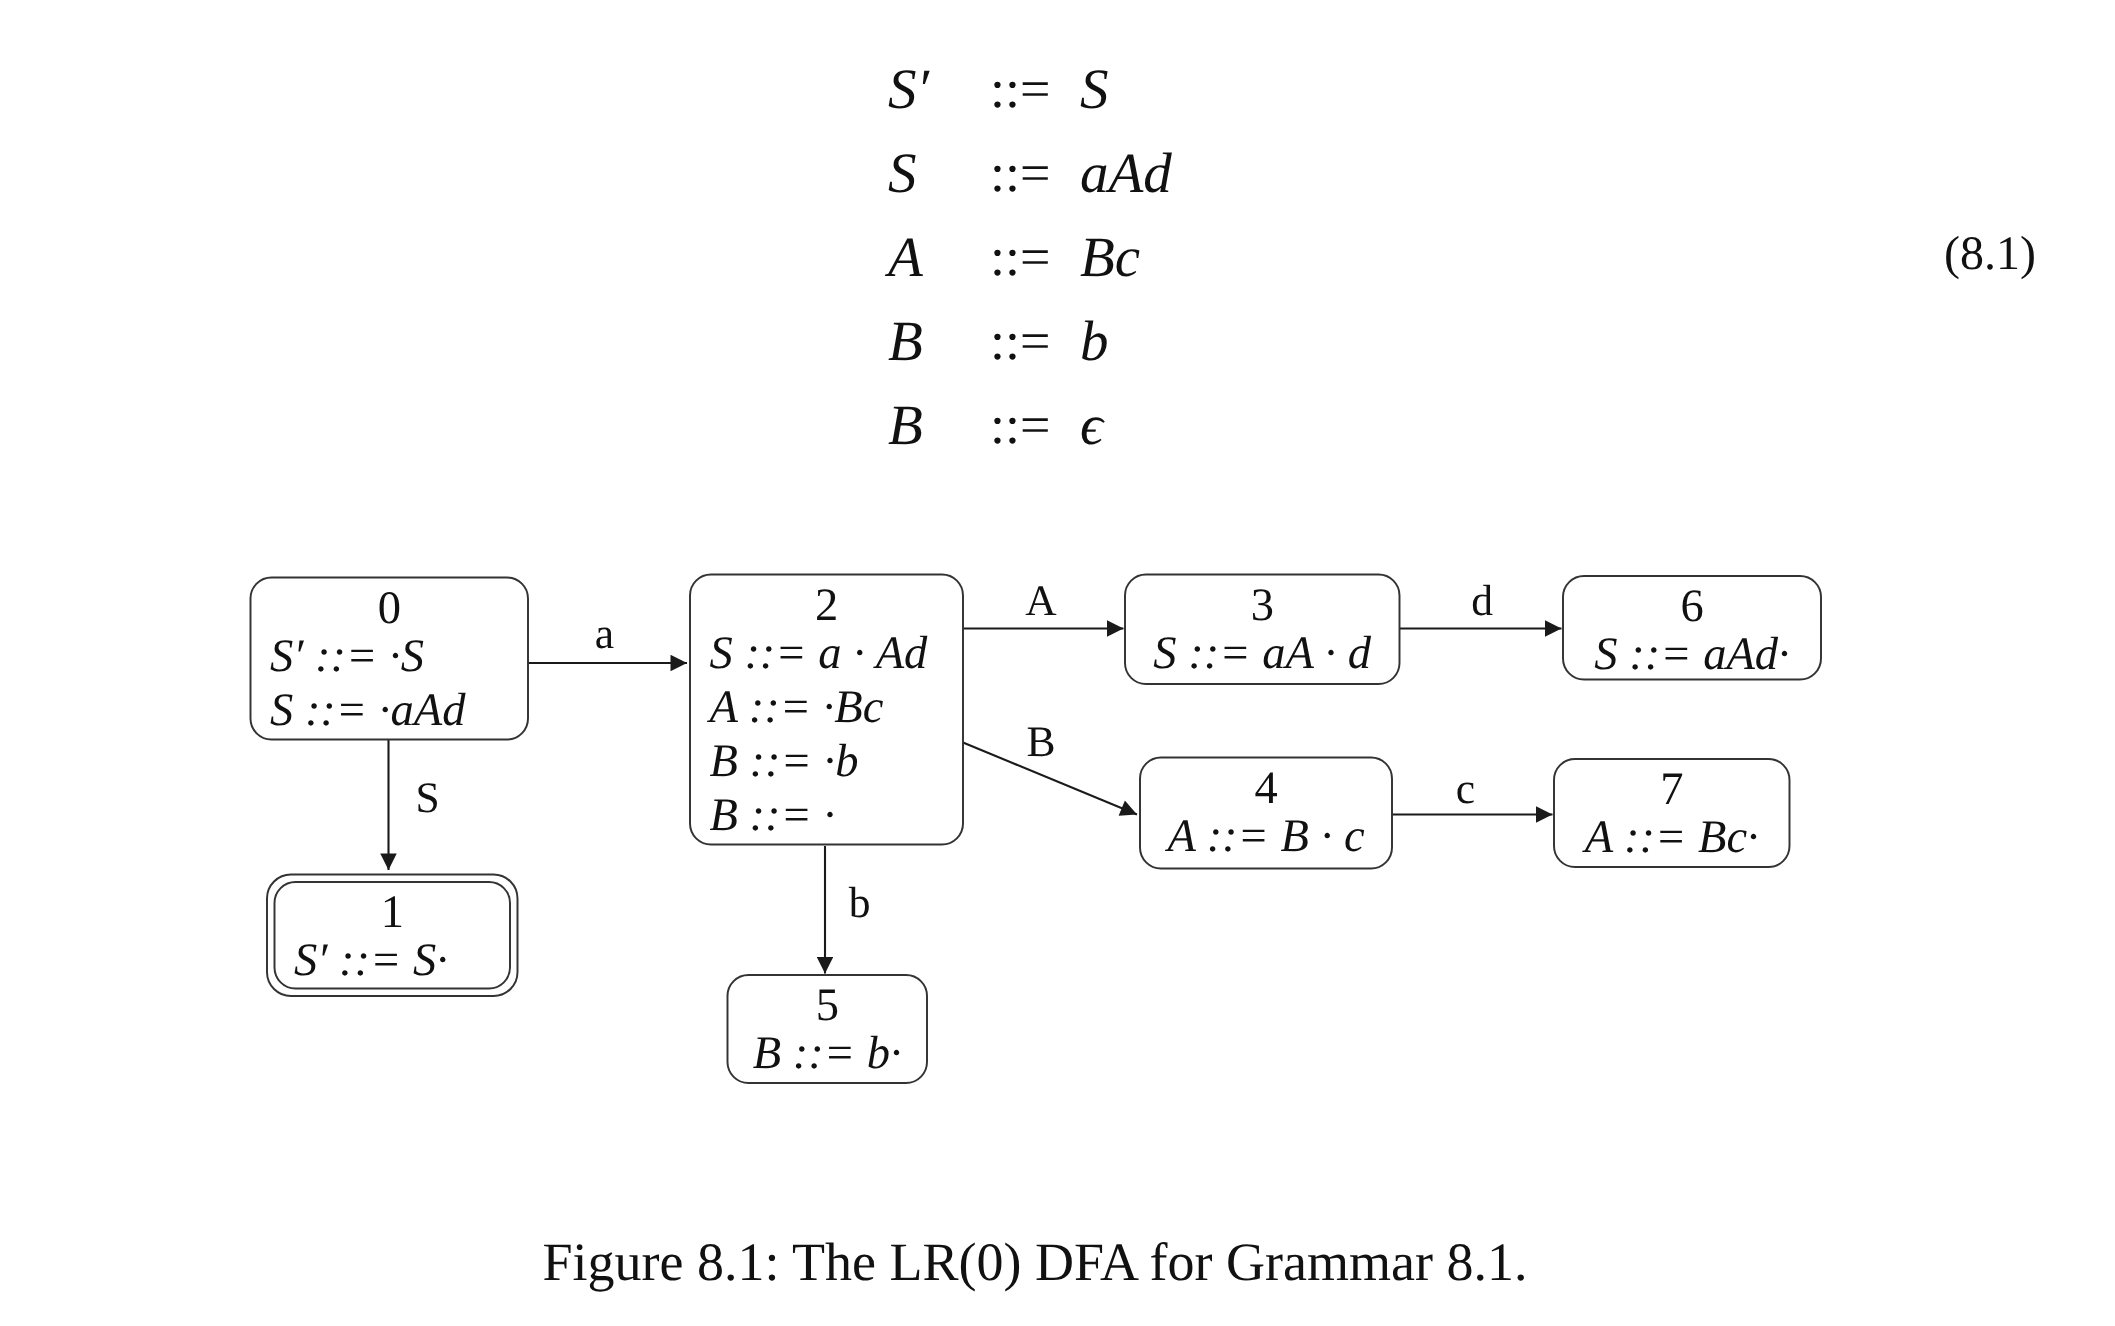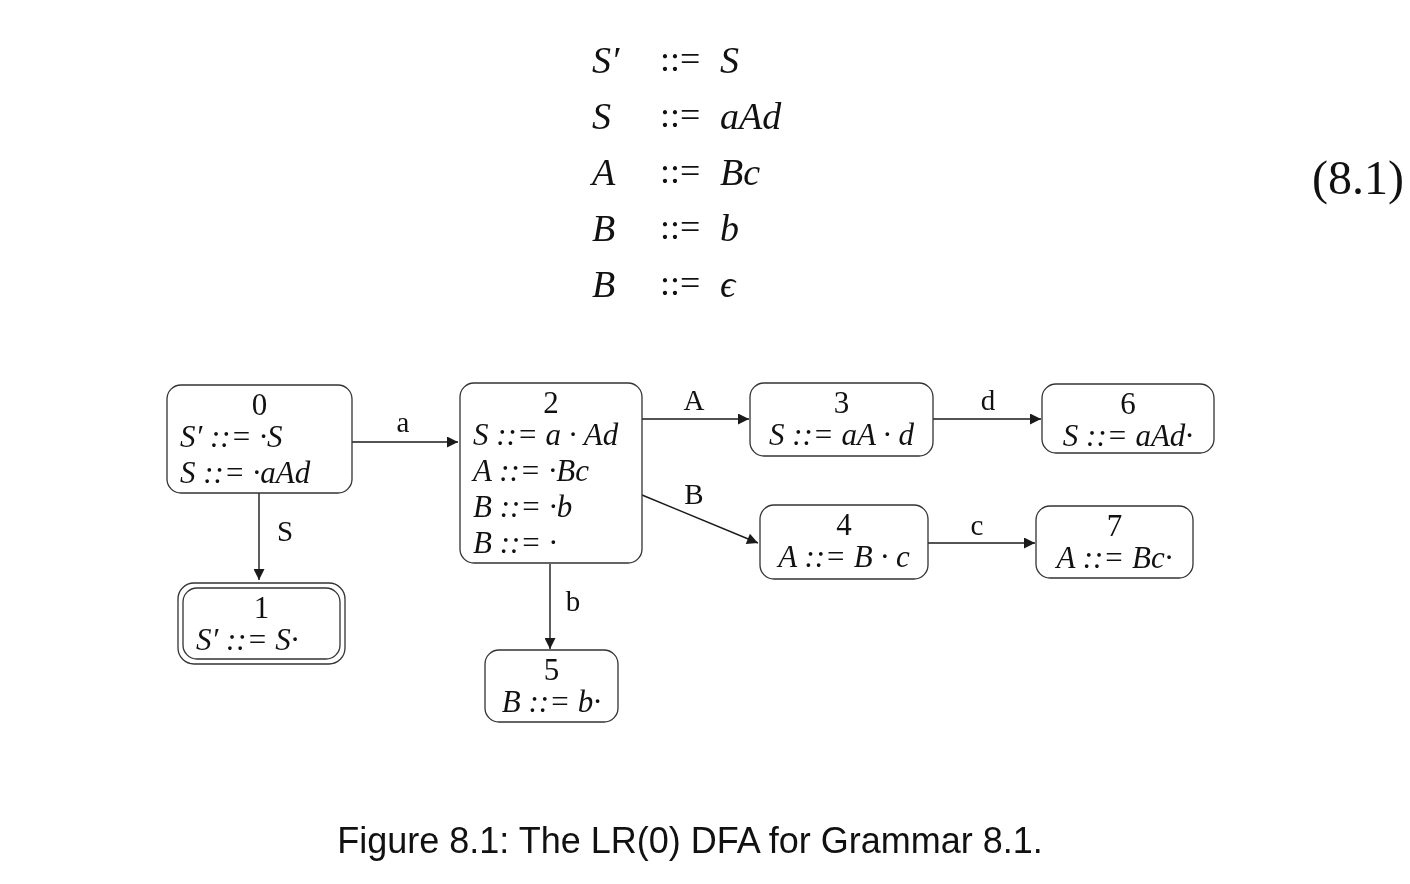--- a/index.html
+++ b/index.html
@@ -3,27 +3,27 @@
   <meta charset="utf-8">
   <style>
     html, body { margin: 0; padding: 0; background: #ffffff; }
     body { width: 1410px; height: 884px; position: relative; overflow: hidden;
            font-family: "DejaVu Serif", "Liberation Serif", serif; color: #111; }
     .grammar { position: absolute; left: 592px; top: 38px; }
     .rule { position: absolute; height: 56px; white-space: nowrap; font-size: 34px; }
     .rule .lhs { position: absolute; left: 0; font-style: italic; font-family: "Liberation Serif", serif; font-size: 38px; }
     .rule .op { position: absolute; left: 68px; font-family: "Liberation Serif", serif; font-size: 36px; }
     .rule .rhs { position: absolute; left: 128px; font-style: italic; font-family: "Liberation Serif", serif; font-size: 38px; }
-    .eqno { position: absolute; left: 1296px; top: 150px; font-family: "Liberation Serif", serif; font-size: 48px; margin-left: 16px; }
+    .eqno { position: absolute; left: 1296px; top: 150px; font-family: "Liberation Serif", serif; font-size: 32px; }
     svg#dfa { position: absolute; left: 0; top: 0; }
     .state-num { font-family: "Liberation Serif", serif; font-size: 31px; text-anchor: middle; fill: #111; }
     .item { font-family: "Liberation Serif", serif; font-style: italic; font-size: 31px; fill: #111; }
     .edge-label { font-family: "Liberation Serif", serif; font-size: 29px; fill: #111; text-anchor: middle; }
     .caption { position: absolute; left: 0; width: 1380px; top: 820px; text-align: center;
-               font-family: Liberation Sans, sans-serif; font-size: 36px; }
+               font-family: Liberation Serif, serif; font-size: 36px; }
   </style>
 </head>
 <body>
 
 <div class="grammar">
   <div class="rule" style="top:0px">
     <span class="lhs">S′</span>
     <span class="op">::=</span>
     <span class="rhs">S</span>
   </div>

